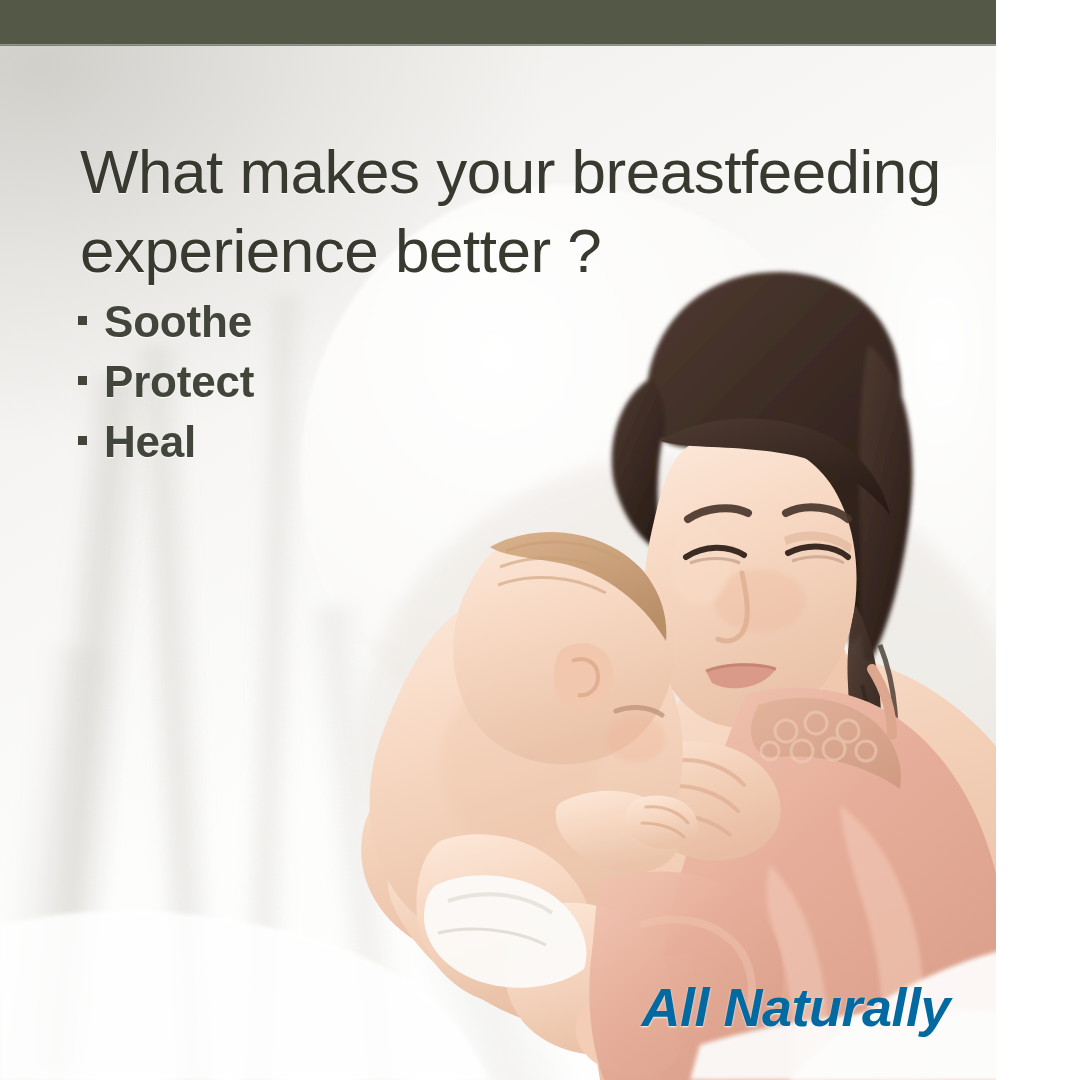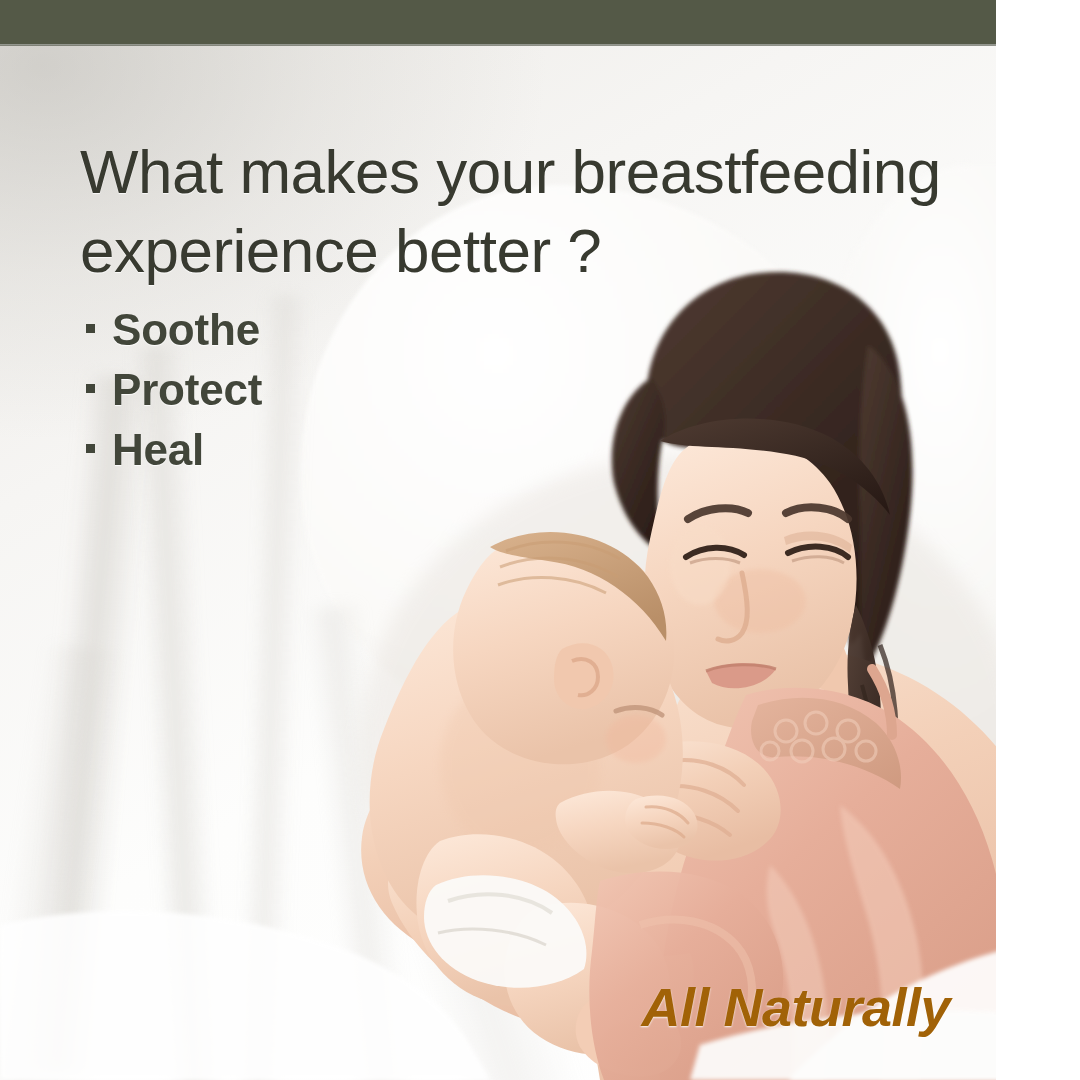--- a/index.html
+++ b/index.html
@@ -106,21 +106,21 @@
     color: #383a30;
     text-shadow: 0 1px 1px rgba(255,255,255,.85);
   }
 
   
   .bullets {
     position: absolute;
     left: 78px;
     top: 292px;
     z-index: 30;
-    margin: 8px;
+    margin: 0;
     padding: 0;
     list-style: none;
   }
   .bullets li {
     display: flex;
     align-items: baseline;
     font-size: 44px;
     line-height: 1.36;
     font-weight: 700;
     color: #42463a;
@@ -140,21 +140,21 @@
   
   .tagline {
     position: absolute;
     right: 46px;
     bottom: 42px;
     z-index: 30;
     font-size: 54px;
     font-weight: 700;
     font-style: italic;
     letter-spacing: -0.5px;
-    color: #a16207;
+    color: #0369a1;
     text-shadow: 0 1px 2px rgba(255,255,255,.9);
     white-space: nowrap;
   }
 </style>
 </head>
 <body>
 
 <div class="canvas">
 
   <div class="photo">

